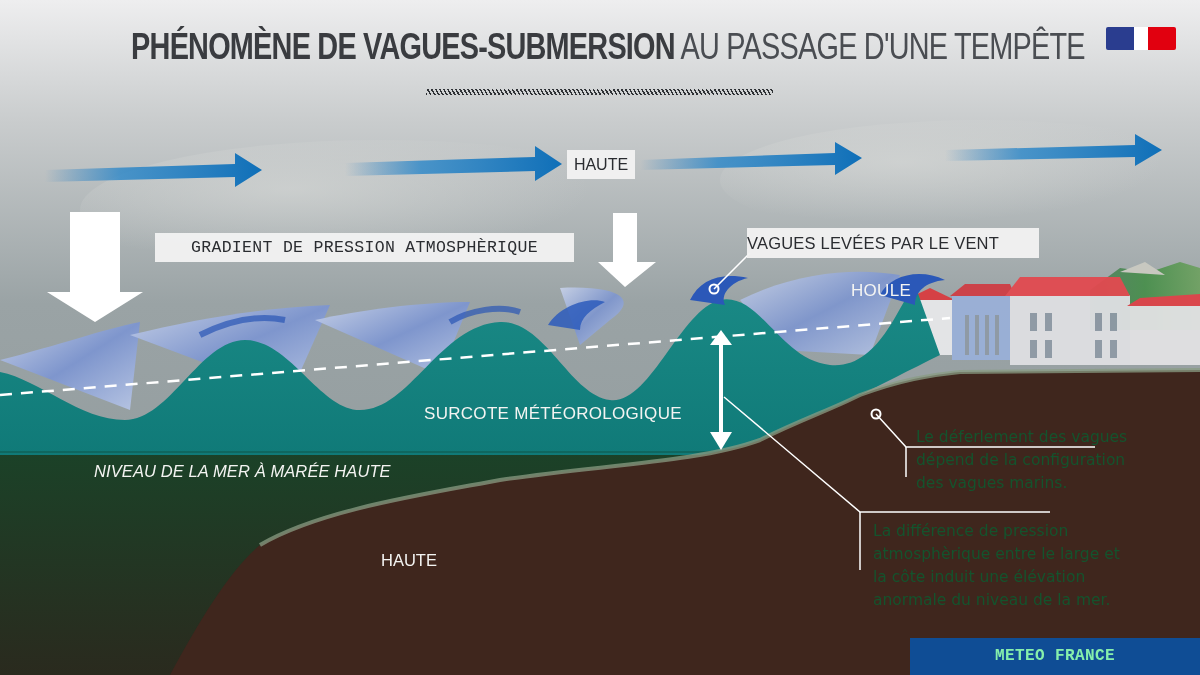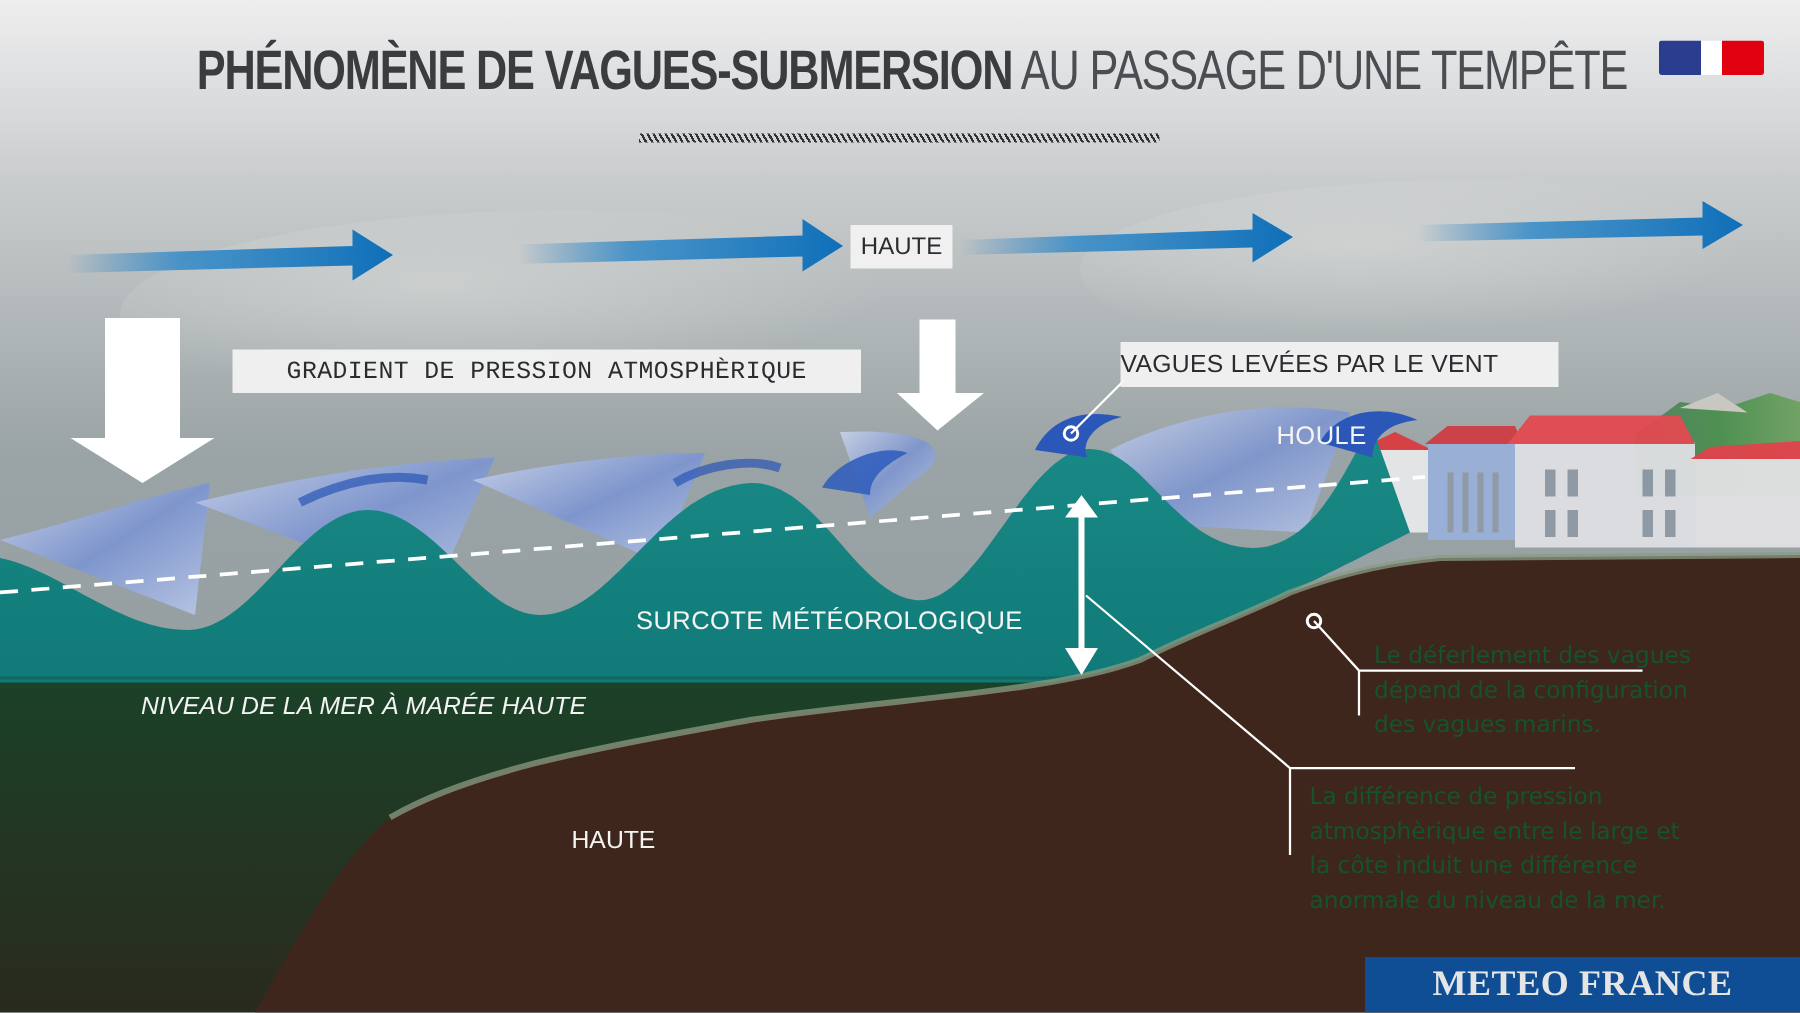--- a/index.html
+++ b/index.html
@@ -20,21 +20,21 @@
     .lbl-vagues { left: 747px; top: 228px; width: 292px; height: 30px; font-size: 16.5px; line-height: 30px; text-align: left; letter-spacing: 0.2px; }
     .wtext { position: absolute; color: #f4f4f2; font-family: "Liberation Sans", sans-serif; white-space: nowrap; }
     .t-houle { left: 851px; top: 281px; font-size: 17px; letter-spacing: 0.3px; text-align: center; }
     .t-surcote { left: 424px; top: 404px; font-size: 17px; letter-spacing: 0.3px; }
     .t-niveau { left: 94px; top: 462px; font-size: 16.5px; letter-spacing: 0.1px; font-style: italic; }
     .t-estran { left: 381px; top: 551px; font-size: 16.5px; }
     .note { position: absolute; color: #14532d; font-family: "DejaVu Sans", sans-serif; font-size: 15.5px; line-height: 23px; }
     .note-1 { left: 916px; top: 426px; width: 270px; }
     .note-2 { left: 873px; top: 520px; width: 300px; }
     .note span { display: block; white-space: nowrap; }
-    .brand { position: absolute; left: 910px; top: 638px; width: 290px; height: 37px; background: #0f4d95; color: #e5e5e5; font-family: Liberation Serif, serif; font-weight: 700; font-size: 24px; text-align: center; line-height: 37px; letter-spacing: 0.4px; }
+    .brand { position: absolute; left: 910px; top: 638px; width: 290px; height: 37px; background: #0f4d95; color: #86efac; font-family: Liberation Mono, monospace; font-weight: 700; font-size: 16px; text-align: center; line-height: 37px; letter-spacing: 0.4px; }
   </style>
 </head>
 <body>
 
 <div class="stage">
   <svg class="scene" width="1200" height="675" viewBox="0 0 1200 675">
     <defs>
       <linearGradient id="sky" x1="0" y1="0" x2="0" y2="1">
         <stop offset="0" stop-color="#eeeeef"></stop>
         <stop offset="0.18" stop-color="#c9cccd"></stop>
@@ -185,18 +185,18 @@
   <div class="wtext t-estran">HAUTE</div>
 
   <div class="note note-1">
     <span>Le déferlement des vagues</span>
     <span>dépend de la configuration</span>
     <span>des vagues marins.</span>
   </div>
   <div class="note note-2">
     <span>La différence de pression</span>
     <span>atmosphèrique entre le large et</span>
-    <span>la côte induit une différence</span>
+    <span>la côte induit une élévation</span>
     <span>anormale du niveau de la mer.</span>
   </div>
 
   <div class="brand">METEO FRANCE</div>
 </div>
 
 </body></html>

